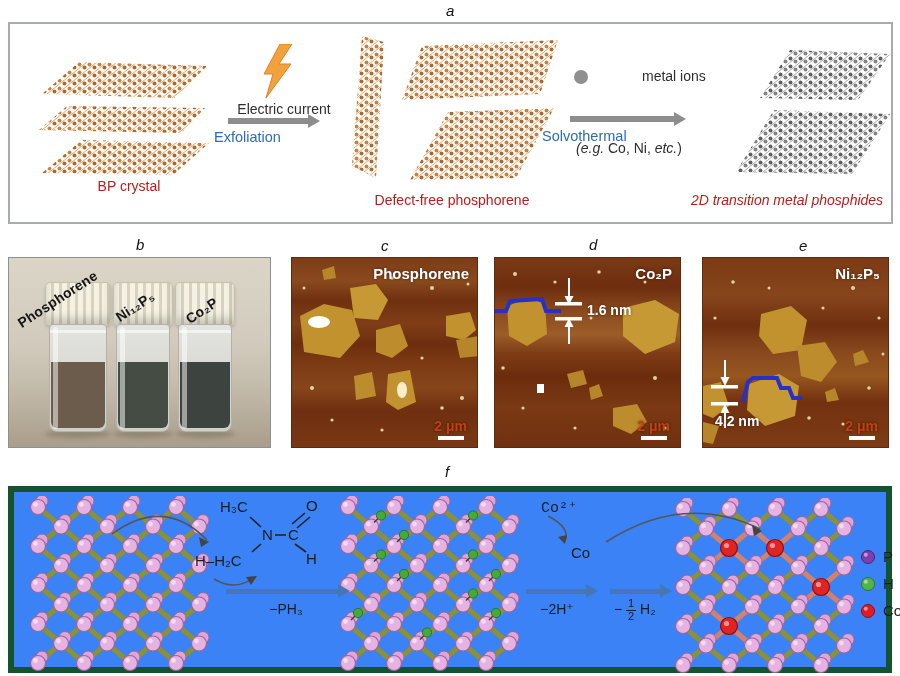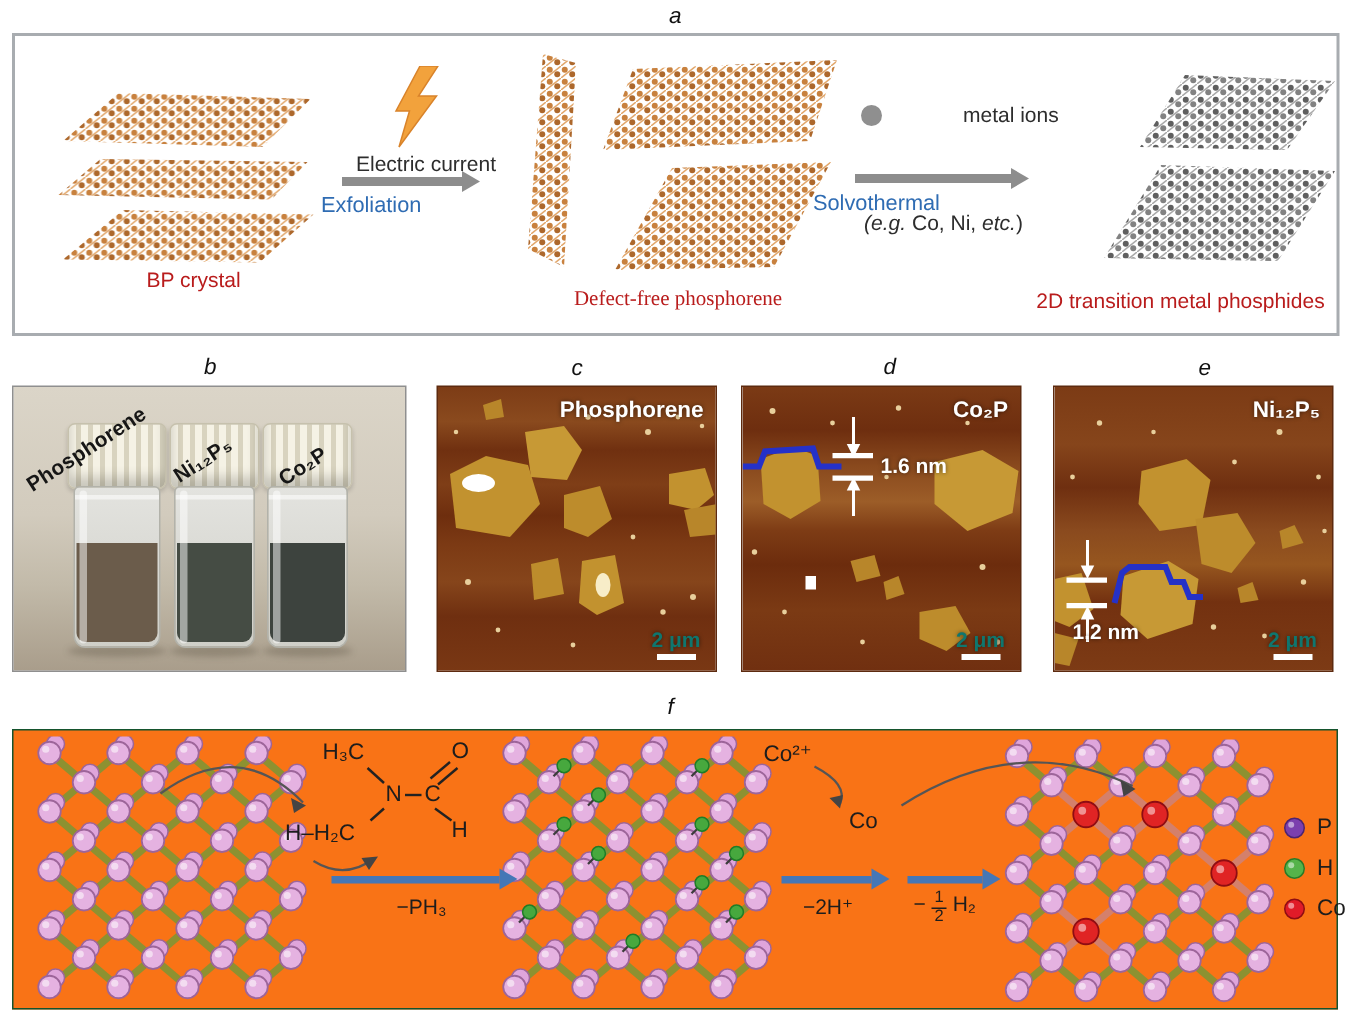--- a/index.html
+++ b/index.html
@@ -39,29 +39,29 @@
   .liquid { position:absolute; left:1px; right:1px; bottom:3px; height:66px; border-radius:0 0 6px 6px; }
   .vshadow { position:absolute; height:8px; border-radius:50%; background:rgba(60,50,35,.25); filter:blur(2px); }
   .vial-label { position:absolute; font-weight:bold; font-size:14px; color:#161616;
     transform-origin:left center; white-space:nowrap; letter-spacing:.2px; }
 
   
   .afm { position:absolute; top:257px; width:187px; height:191px; border:1px solid #5d2a0f; overflow:hidden; }
   .afm svg { position:absolute; left:0; top:0; }
   .afm-title { position:absolute; top:7px; right:8px; color:#fff; font-weight:bold; font-size:15px;
     text-shadow:0 0 3px rgba(0,0,0,.55); }
-  .scale-label { position:absolute; right:10px; bottom:13px; color:#0f766e; font-weight:bold; font-size:14px;
+  .scale-label { position:absolute; right:10px; bottom:13px; color:#c2410c; font-weight:bold; font-size:14px;
     text-shadow:0 0 3px rgba(0,0,0,.55); }
   .scale-bar { position:absolute; right:13px; bottom:7px; width:26px; height:4px; background:#fff; }
   .thick-label { position:absolute; color:#fff; font-weight:bold; font-size:14px;
     text-shadow:0 0 3px rgba(0,0,0,.55); }
 
   
   .boxF { position:absolute; left:8px; top:486px; width:884px; height:187px;
-    background:#f97316; border:1px solid #14532d; }
+    background:#3b82f6; border:6px solid #14532d; }
   .boxF .txt { position:absolute; font-size:15px; color:#1d1d1d; white-space:nowrap; }
   .barrow { position:absolute; height:5px; background:#4577b6; }
   .barrow::after { content:""; position:absolute; right:-12px; top:-5px;
     border-left:12px solid #4577b6; border-top:7.5px solid transparent; border-bottom:7.5px solid transparent; }
   .rxn-label { position:absolute; font-size:14px; color:#1d1d1d; text-align:center; white-space:nowrap; }
   .frac { display:inline-block; vertical-align:-6px; text-align:center; font-size:11px; line-height:1.05; }
   .frac .fn { display:block; border-bottom:1.3px solid #1d1d1d; padding:0 2px; }
   .legend-row { position:absolute; display:flex; align-items:center; gap:7px; }
   .legend-row .lg-name { font-size:15px; color:#1d1d1d; }
 </style>
@@ -107,21 +107,21 @@
           <rect width="10" height="8" fill="#ffffff"></rect>
           <path d="M0,8 L10,0" stroke="#e2a76b" stroke-width="1"></path>
           <circle cx="2.5" cy="2.5" r="2" fill="#c8813e"></circle>
           <circle cx="7.5" cy="5.5" r="2" fill="#ad682c"></circle>
         </pattern>
       </defs>
       <polygon points="18,8 40,14 32,150 8,138" fill="url(#pOr2)"></polygon>
       <polygon points="58,72 78,18 214,12 196,66" fill="url(#pOr2)"></polygon>
       <polygon points="66,152 104,84 210,80 172,150" fill="url(#pOr2)"></polygon>
     </svg>
-    <div class="caption" style="left:327px; top:168px; width:230px;font-family:Liberation Serif, serif;">Defect-free phosphorene</div>
+    <div class="caption" style="left:327px; top:168px; width:230px;">Defect-free phosphorene</div>
 
     <div class="iondot" style="left:564px; top:46px;"></div>
     <div class="stepTitle" style="left:584px; top:44px; width:90px; text-align:left;margin-left:48px;">metal ions</div>
     <div class="stepTitle" style="left:544px; top:68px; width:150px;margin-top:48px;">
       <span class="it">(</span><span class="it">e.g.</span><span> Co, Ni, </span><span class="it">etc.</span><span>)</span>
     </div>
     <div class="garrow" style="left:560px; top:92px; width:104px;"></div>
     <div class="stepSub" style="left:532px; top:104px; width:118px;">Solvothermal</div>
 
     <svg class="abs" style="left:718px; top:16px;" width="168" height="146" viewBox="0 0 168 146">
@@ -129,21 +129,21 @@
         <pattern id="pGr1" width="10" height="8" patternUnits="userSpaceOnUse">
           <rect width="10" height="8" fill="#ffffff"></rect>
           <path d="M0,8 L10,0" stroke="#a9a9a9" stroke-width="1"></path>
           <circle cx="2.5" cy="2.5" r="2" fill="#5f5f5f"></circle>
           <circle cx="7.5" cy="5.5" r="2" fill="#828282"></circle>
         </pattern>
       </defs>
       <polygon points="32,58 62,10 162,14 130,60" fill="url(#pGr1)"></polygon>
       <polygon points="8,132 46,70 162,74 124,134" fill="url(#pGr1)"></polygon>
     </svg>
-    <div class="caption" style="left:672px; top:168px; width:210px;">2D transition metal phosphides</div>
+    <div class="caption" style="left:672px; top:168px; width:210px;font-style:italic;">2D transition metal phosphides</div>
   </div>
 
   <div class="photoB">
     <div class="vshadow" style="left:36px; top:172px; width:66px;"></div>
     <div class="vshadow" style="left:104px; top:172px; width:60px;"></div>
     <div class="vshadow" style="left:166px; top:172px; width:60px;"></div>
 
     <div class="vial" style="left:36px; width:66px;">
       <div class="cap"></div>
       <div class="vbody" style="width:58px;">
@@ -299,21 +299,21 @@
       <g stroke="#ffffff" stroke-width="2" fill="#ffffff">
         <line x1="22" y1="102" x2="22" y2="121"></line>
         <polygon points="22,128 17.5,119 26.5,119" stroke="none"></polygon>
         <rect x="8" y="127" width="27" height="3.5" stroke="none"></rect>
         <rect x="8" y="144" width="27" height="3.5" stroke="none"></rect>
         <line x1="22" y1="170" x2="22" y2="152"></line>
         <polygon points="22,146 17.5,155 26.5,155" stroke="none"></polygon>
       </g>
     </svg>
     <div class="afm-title">Ni₁₂P₅</div>
-    <div class="thick-label" style="left:12px; top:155px;">1.2 nm</div>
+    <div class="thick-label" style="left:12px; top:155px;">4.2 nm</div>
     <div class="scale-label">2 μm</div>
     <div class="scale-bar"></div>
   </div>
 
   <div class="boxF">
     <svg id="lat1" class="abs" style="left:12px; top:4px;" width="190" height="178" viewBox="0 0 190 178">
         <line x1="12" y1="11" x2="35" y2="30.5" stroke="#8d9131" stroke-width="5"></line>
         <line x1="58" y1="11" x2="35" y2="30.5" stroke="#8d9131" stroke-width="5"></line>
         <line x1="58" y1="11" x2="81" y2="30.5" stroke="#8d9131" stroke-width="5"></line>
         <line x1="104" y1="11" x2="81" y2="30.5" stroke="#8d9131" stroke-width="5"></line>
@@ -855,21 +855,21 @@
     <div class="txt" style="left:206px; top:6px;">H₃C</div>
     <div class="txt" style="left:292px; top:5px;">O</div>
     <div class="txt" style="left:248px; top:34px;">N</div>
     <div class="txt" style="left:274px; top:34px;">C</div>
     <div class="txt" style="left:292px; top:58px;">H</div>
     <div class="txt" style="left:181px; top:60px;">H–H₂C</div>
 
     <div class="barrow" style="left:212px; top:97px; width:112px;"></div>
     <div class="rxn-label" style="left:232px; top:109px; width:80px;">−PH₃</div>
 
-    <div class="txt" style="left:500px; top:6px;">Co²⁺</div>
+    <div class="txt" style="left:527px; top:6px;font-family:Liberation Mono, monospace;">Co²⁺</div>
     <div class="txt" style="left:557px; top:52px;">Co</div>
 
     <div class="barrow" style="left:512px; top:97px; width:60px;"></div>
     <div class="rxn-label" style="left:508px; top:109px; width:70px;">−2H⁺</div>
 
     <div class="barrow" style="left:596px; top:97px; width:50px;"></div>
     <div class="rxn-label" style="left:600px; top:106px;">
       <span>−</span>
       <span class="frac"><span class="fn">1</span><span>2</span></span>
       <span>H₂</span>

